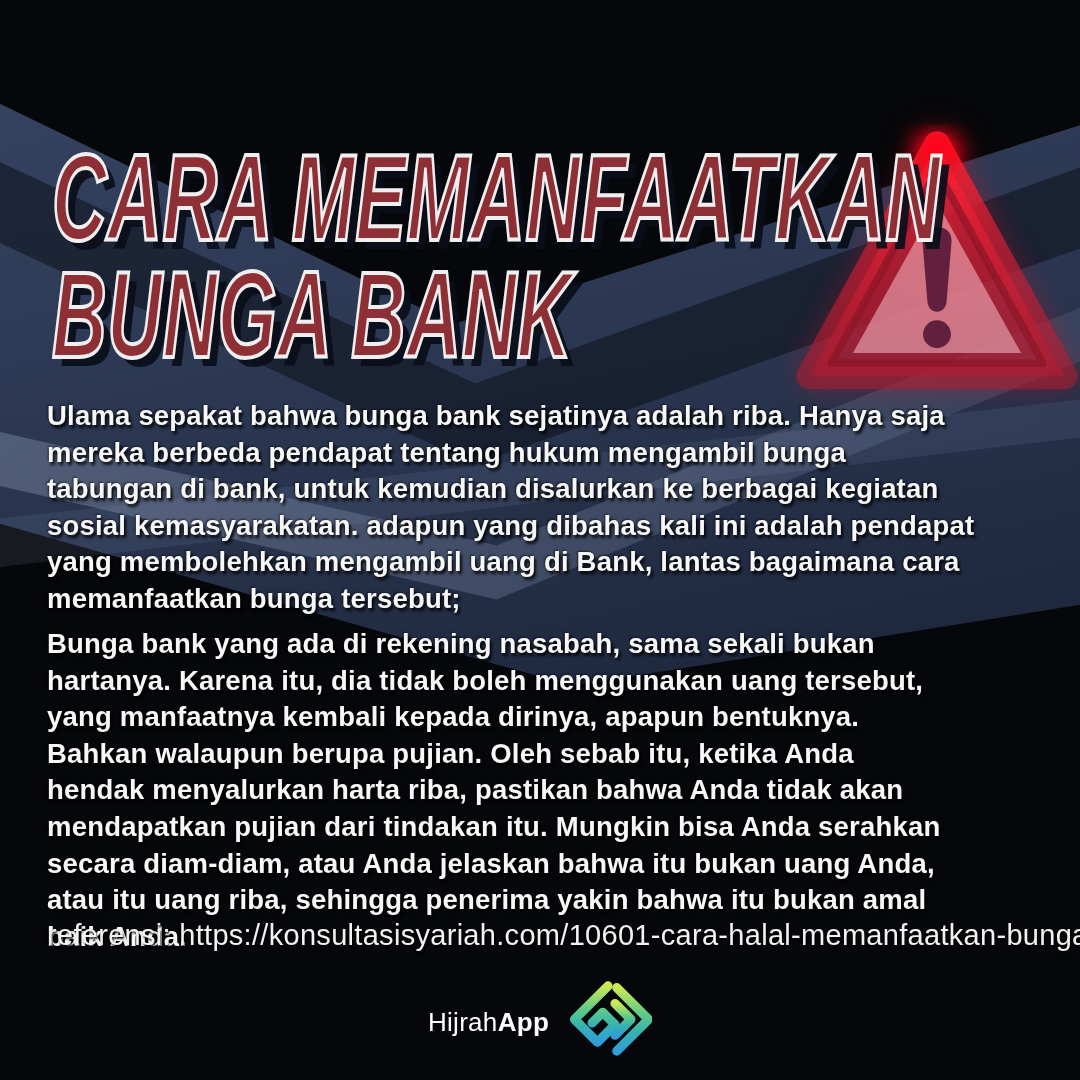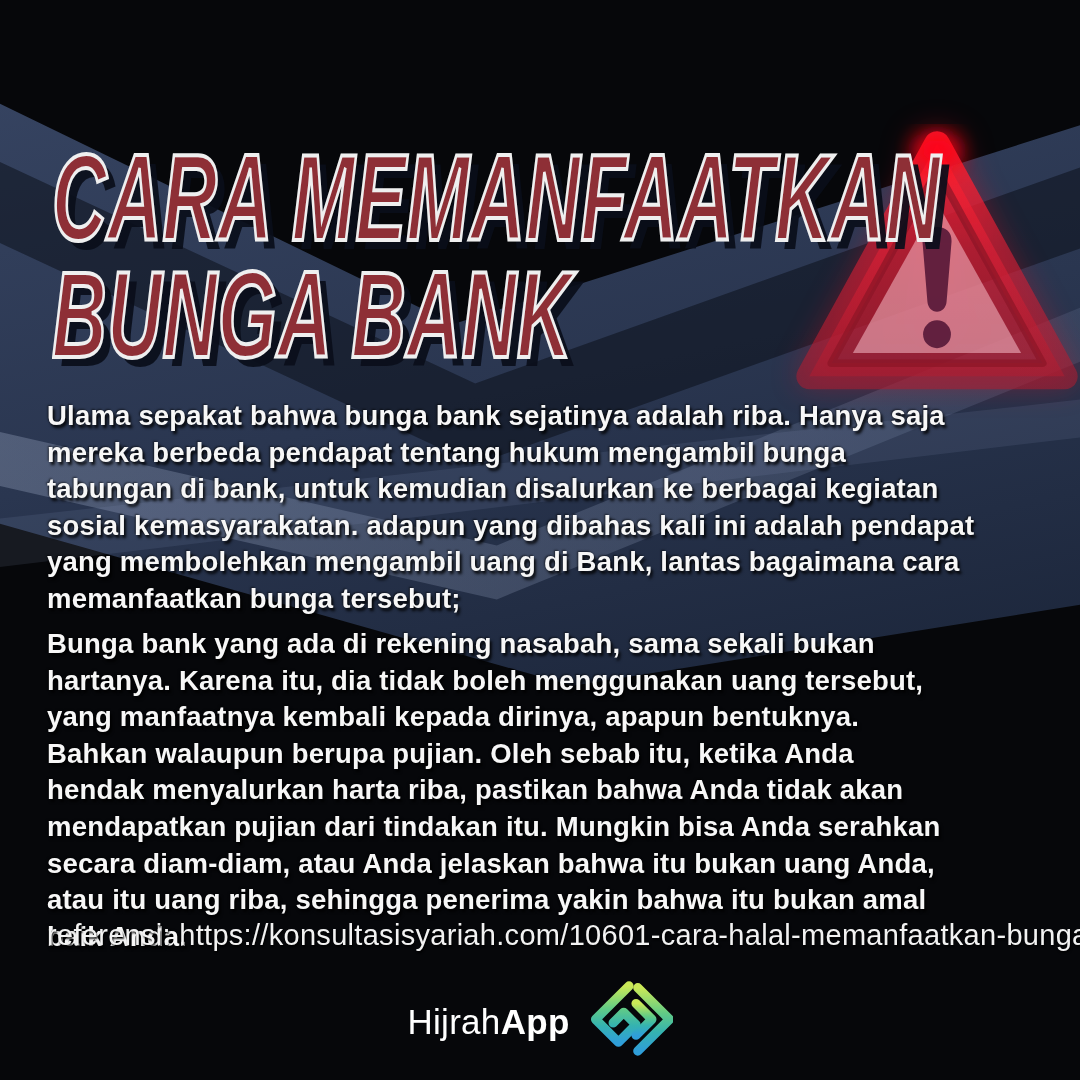--- a/index.html
+++ b/index.html
@@ -57,21 +57,21 @@
   .reference{
     position:absolute;left:47px;top:919px;z-index:2;
     font-weight:400;font-size:29px;letter-spacing:.3px;color:#f2f2f2;
     text-shadow:1px 2px 2px rgba(0,0,0,.85);white-space:nowrap;
   }
   
   .footer{
     position:absolute;left:0;right:0;top:968px;height:108px;z-index:2;
     display:flex;align-items:center;justify-content:center;gap:15px;
   }
-  .brand{font-size:35px;color:#ffffff;font-weight:400;letter-spacing:.3px;}
+  .brand{font-size:26px;color:#ffffff;font-weight:400;letter-spacing:.3px;}
   .brand b{font-weight:700;}
   .logomark{width:88px;height:88px;}
   .logomark svg{width:100%;height:100%;}
 </style>
 </head>
 <body>
 
 <div class="canvas">
 
   <div class="bg">

